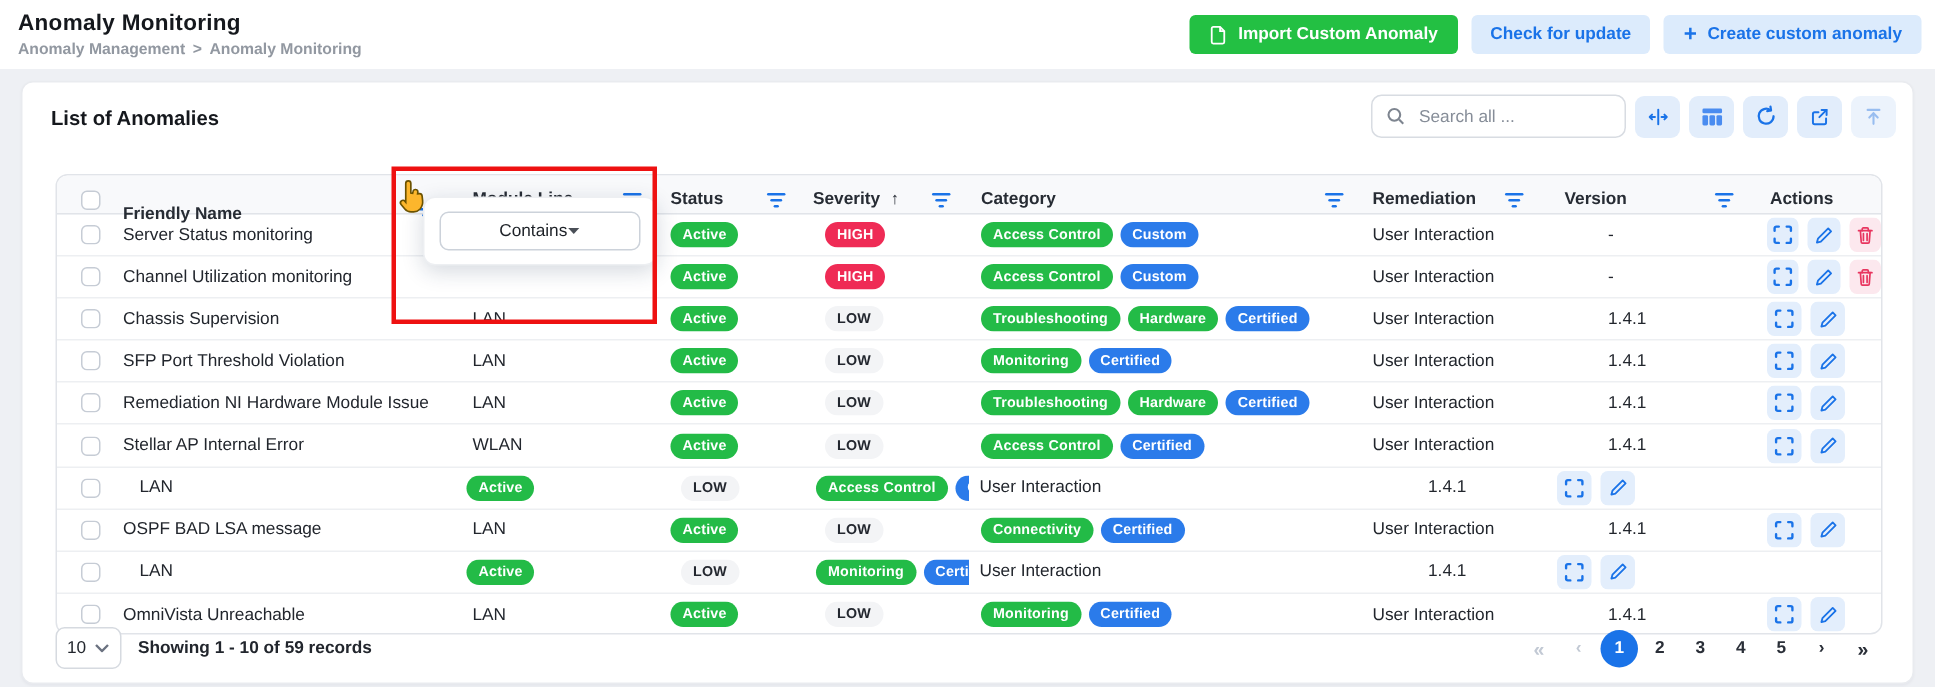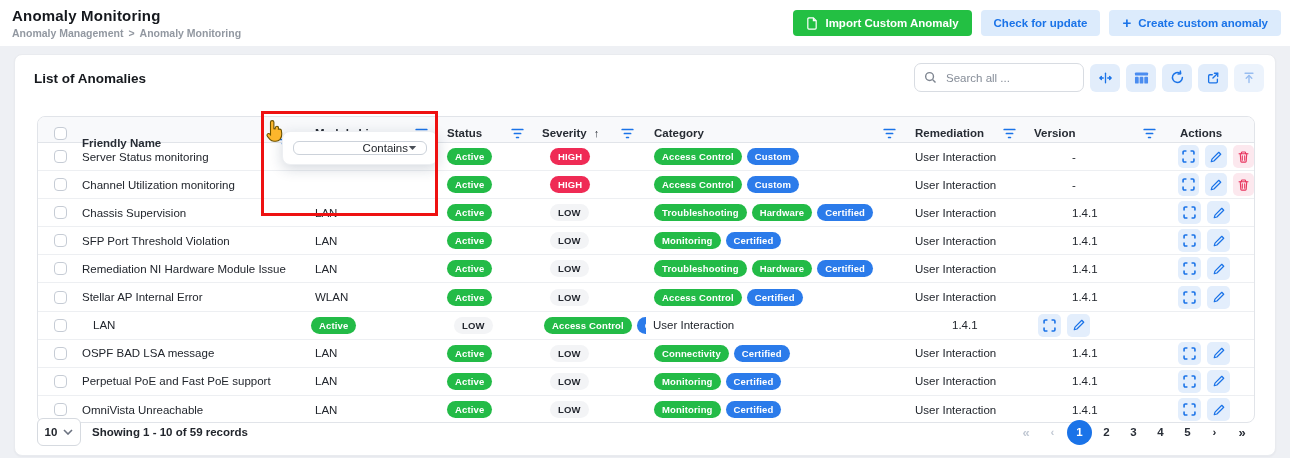--- a/index.html
+++ b/index.html
@@ -55,34 +55,34 @@
   .b-low   { background:#f3f4f6; color:#23272f; }
   .cats { display:flex; gap:5px; }
   .actions-cell { gap:6px; }
   .abtn { width:23px; height:23px; border:none; border-radius:5px; display:flex; align-items:center;
           justify-content:center; padding:0; cursor:pointer; }
   .abtn.blue { background:#e3eefc; }
   .abtn.red  { background:#fce8ee; }
   
   .tfooter { position:absolute; left:22px; right:20px; bottom:8px; height:30px; display:flex; align-items:center; gap:11px; }
   .pgsize { width:44px; height:28px; border:1px solid #d6dae0; border-radius:6px; display:flex;
-            align-items:center; justify-content:center; gap:6px; font-size:11.5px; color:#22262d; cursor:pointer; background:#fff;font-weight:bold; }
+            align-items:center; justify-content:center; gap:6px; font-size:11.5px; color:#22262d; cursor:pointer; background:#fff; }
   .summary { font-size:11.5px; color:#22262d; font-weight:bold; }
   .pagination { margin-left:auto; display:flex; align-items:center; }
   .pg { width:27px; height:26px; display:flex; align-items:center; justify-content:center;
         font-size:11.5px; font-weight:bold; color:#2a2f38; cursor:pointer; }
   .pg.dis { color:#c2c9d4; }
   .pg.cur { background:#1a73e8; color:#fff; border-radius:50%; width:25px; height:25px; margin:0 1px; }
   .pg.jump { font-size:13px; letter-spacing:-1px; }
   
   .filter-popup { position:absolute; left:282px; top:131px; width:156px; background:#fff;
                   border:1px solid #edeff2; border-radius:8px; box-shadow:0 4px 14px rgba(23,43,77,.18);
                   padding:9px 10px; z-index:20; display:flex; flex-direction:column; gap:7px; }
-  .op-select { height:14px; border:1px solid #ccd2da; border-radius:6px; display:flex; align-items:center;
-               justify-content:flex-end; padding:0 9px; font-size:11.5px; color:#1d2127; cursor:pointer; background:#fff; }
+  .op-select { height:26px; border:1px solid #ccd2da; border-radius:6px; display:flex; align-items:center;
+               justify-content:center; padding:0 9px; font-size:11.5px; color:#1d2127; cursor:pointer; background:#fff; }
   .fl-input { height:26px; border:2px solid #5b9df8; border-radius:6px; display:flex; align-items:center;
               gap:4px; padding:0 7px; background:#fff; }
   .fl-input .txt-caret { width:1px; height:13px; background:#3a3f46; }
   .fl-input input { border:none; outline:none; flex:1; min-width:0; font-size:11.5px; color:#333; font-family:inherit; }
   .fl-input input::placeholder { color:#9aa1ab; }
   .red-box { position:absolute; left:261px; top:111px; width:177px; height:105px;
              border:3px solid #ee1111; z-index:30; pointer-events:none; }
   .cursor-hand { position:absolute; left:264px; top:118px; z-index:40; pointer-events:none; }
 </style>
 </head>
@@ -240,21 +240,21 @@
         <div class="hcell" style="padding-left: 7px; justify-content: center;">
           <span class="lbl">Remediation</span>
           <span class="funnel">
             <svg width="13" height="11" viewBox="0 0 13 11" fill="none" stroke="#1a73e8" stroke-width="1.7" stroke-linecap="round">
               <path d="M1.2 1.5h10.6"></path>
               <path d="M3.4 5.5h6.2"></path>
               <path d="M5.6 9.5h1.8"></path>
             </svg>
           </span>
         </div>
-        <div class="hcell" style="padding-left: 6px;">
+        <div class="hcell" style="padding-left: 6px; margin-left: 9px;">
           <span class="lbl">Version</span>
           <span class="funnel">
             <svg width="13" height="11" viewBox="0 0 13 11" fill="none" stroke="#1a73e8" stroke-width="1.7" stroke-linecap="round">
               <path d="M1.2 1.5h10.6"></path>
               <path d="M3.4 5.5h6.2"></path>
               <path d="M5.6 9.5h1.8"></path>
             </svg>
           </span>
         </div>
         <div class="hcell" style="padding-left: 12px;">
@@ -600,21 +600,20 @@
                   <path d="M11.2 2.6l2.2 2.2L5.6 12.6l-3 .8.8-3 7.8-7.8z"></path>
                 </svg>
               </span>
             </button>
           </div>
         </div>
         <div class="trow">
           <div class="tcell center" style="padding-left:0px">
             <span class="checkbox"></span>
           </div>
-          <div class="tcell" style="padding-left:0px">Perpetual PoE and Fast PoE support</div>
           <div class="tcell" style="padding-left:11px">LAN</div>
           <div class="tcell" style="padding-left:7px">
             <span class="badge b-green">Active</span>
           </div>
           <div class="tcell" style="padding-left:14px">
             <span class="badge b-low">LOW</span>
           </div>
           <div class="tcell" style="padding-left:8px">
             <span class="cats">
               <span class="badge b-green">Monitoring</span>

